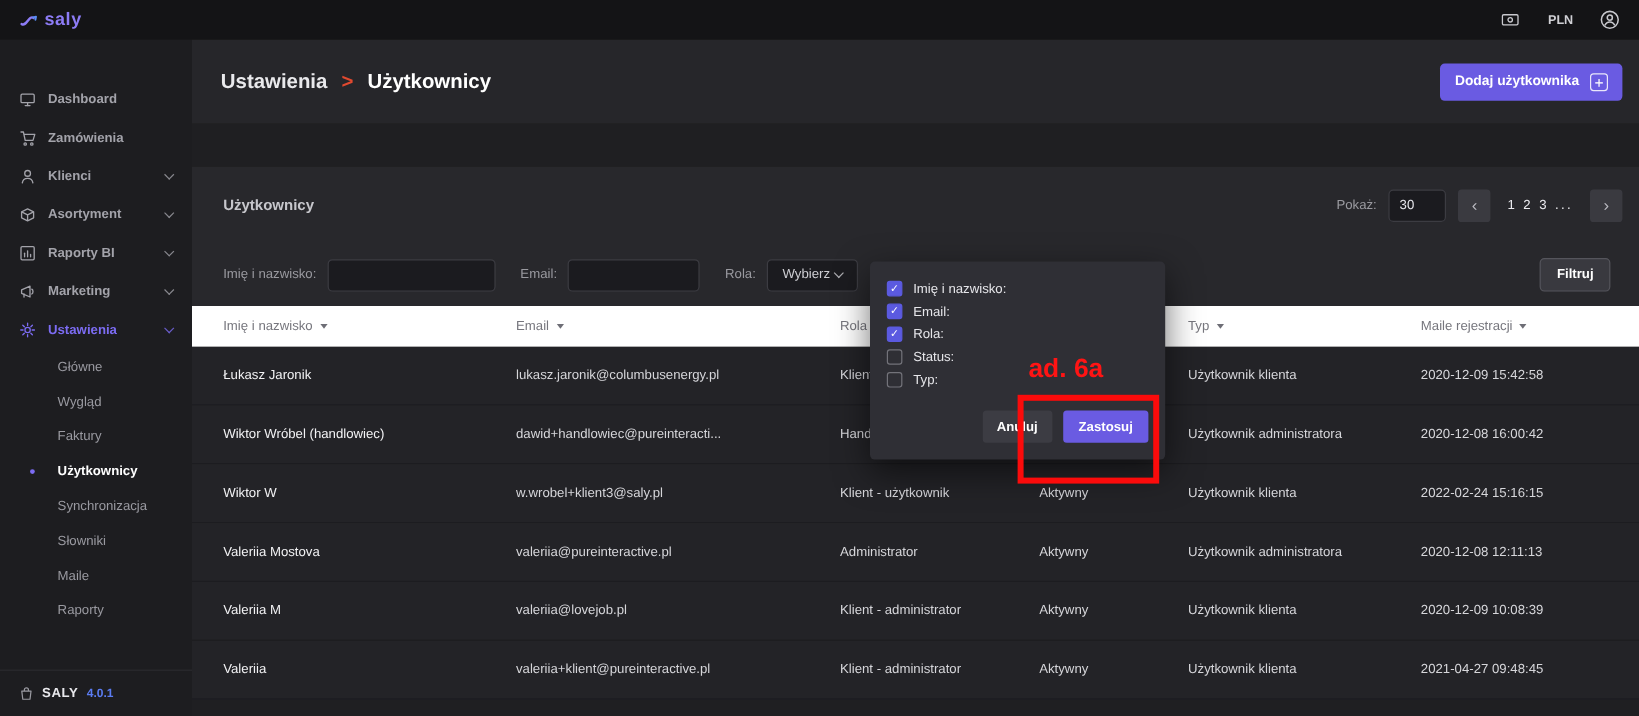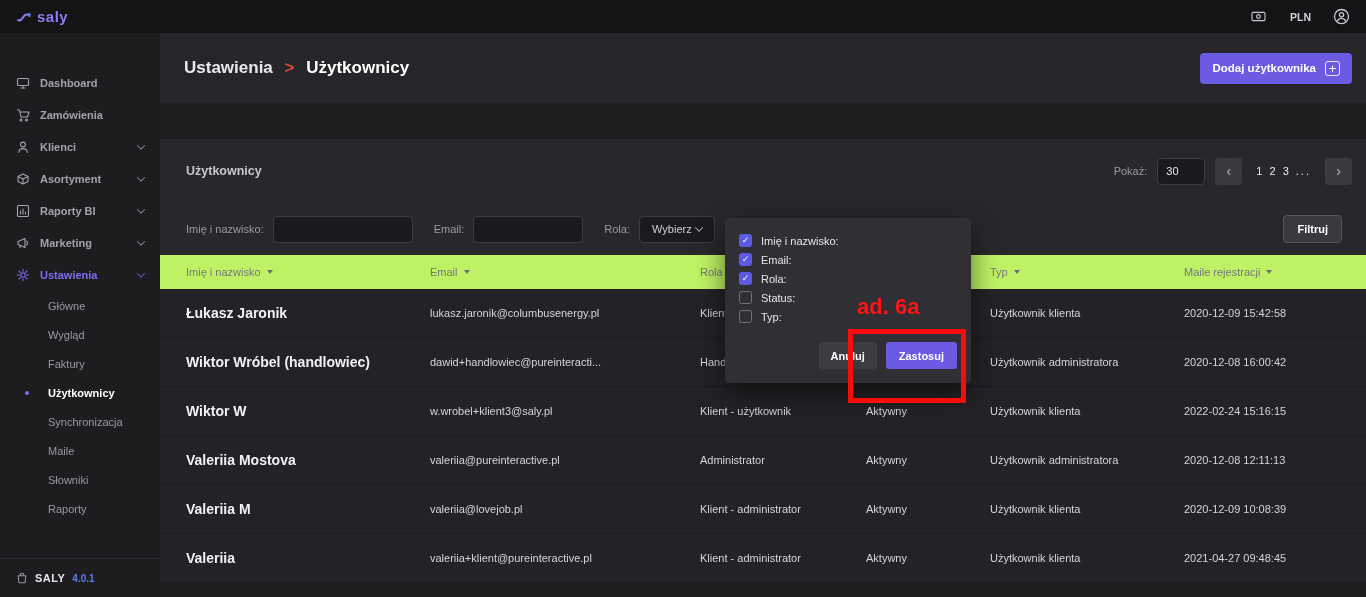--- a/index.html
+++ b/index.html
@@ -64,26 +64,26 @@
   .f-select { width:76px; height:27px; background:#1b1b1f; border:1px solid #3c3c42; border-radius:4px;
     color:#cfcfd4; font-size:11px; padding:0 7px; display:flex; align-items:center; justify-content:center;
     cursor:pointer; }
   .f-select .chev { margin-left:4px; }
   .f-spacer { flex:1; }
   .btn-filter { background:#39393f; border:1px solid #55555c; border-radius:4px; color:#fff;
     height:28px; padding:0 13px; font-size:11px; font-weight:700; cursor:pointer; font-family:inherit; margin-right:10px; }
 
   .grid { display:grid; grid-template-columns:244px 270px 166px 124px 194px 1fr; align-items:center;
     padding-left:26px; }
-  .thead { height:34px; background:#bef264; color:#76767d; font-size:11px; }
+  .thead { height:34px; background:#ffffff; color:#76767d; font-size:11px; }
   .th { display:flex; align-items:center; gap:6px; cursor:pointer; }
   .sort { width:0; height:0; border-left:3.5px solid transparent; border-right:3.5px solid transparent;
     border-top:4.5px solid #6e6e76; }
   .trow { height:49px; background:#232327; border-bottom:1px solid #1c1c20; font-size:11px; color:#d6d6da; }
-  .td.name { font-weight:700; color:#f2f2f4; font-size:14px; }
+  .td.name { font-weight:400; color:#f2f2f4; font-size:11px; }
   .td { padding-right:10px; white-space:nowrap; overflow:hidden; }
 
   
   .popup { position:absolute; left:565px; top:185px; width:246px; background:#2f2f35; border-radius:4px;
     box-shadow:0 10px 28px rgba(0,0,0,.55); padding:13px 14px 14px; z-index:40; }
   .opt { display:flex; align-items:center; gap:9px; height:19px; font-size:11px; color:#e6e6ea; cursor:pointer; }
   .cbx { width:13px; height:13px; border-radius:2.5px; border:1px solid #73737a; background:transparent;
     display:flex; align-items:center; justify-content:center; flex:0 0 13px; }
   .cbx.checked { background:#5b5ae0; border-color:#5b5ae0; }
   .cbx.checked::after { content:"\2713"; color:#fff; font-size:9px; line-height:1; }
@@ -220,24 +220,24 @@
         <span>Faktury</span>
       </div>
       <div class="sub-item active">
         <span class="sub-dot"></span>
         <span>Użytkownicy</span>
       </div>
       <div class="sub-item">
         <span>Synchronizacja</span>
       </div>
       <div class="sub-item">
+        <span>Słowniki</span>
+      </div>
+      <div class="sub-item">
         <span>Maile</span>
-      </div>
-      <div class="sub-item">
-        <span>Słowniki</span>
       </div>
       <div class="sub-item">
         <span>Raporty</span>
       </div>
     </div>
   </div>
   <div class="side-footer">
     <span class="icon">
       <svg width="12" height="12" viewBox="0 0 14 14" fill="none" stroke="#9a9aa1" stroke-width="1.2" stroke-linejoin="round">
         <path d="M2.5 4.5h9l-1 8h-7z"></path>

